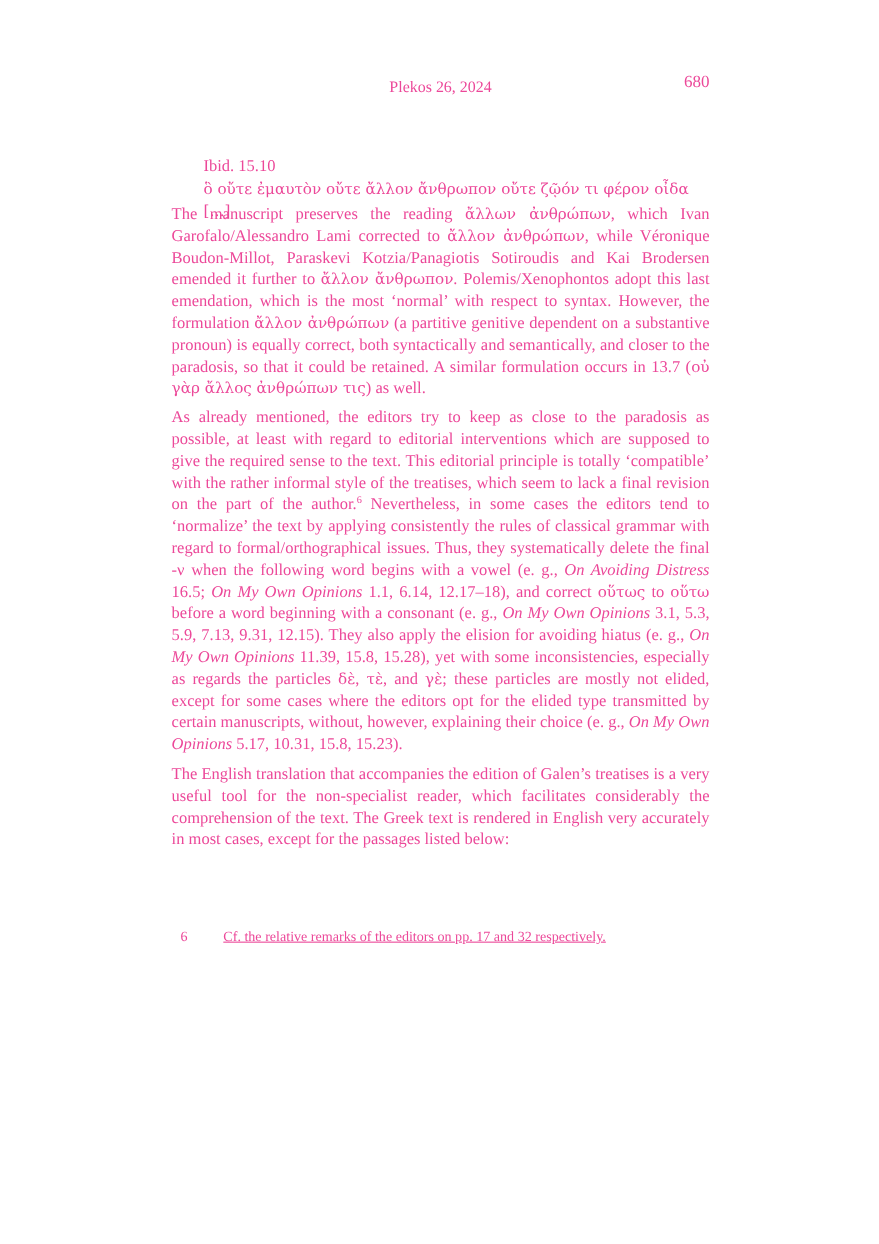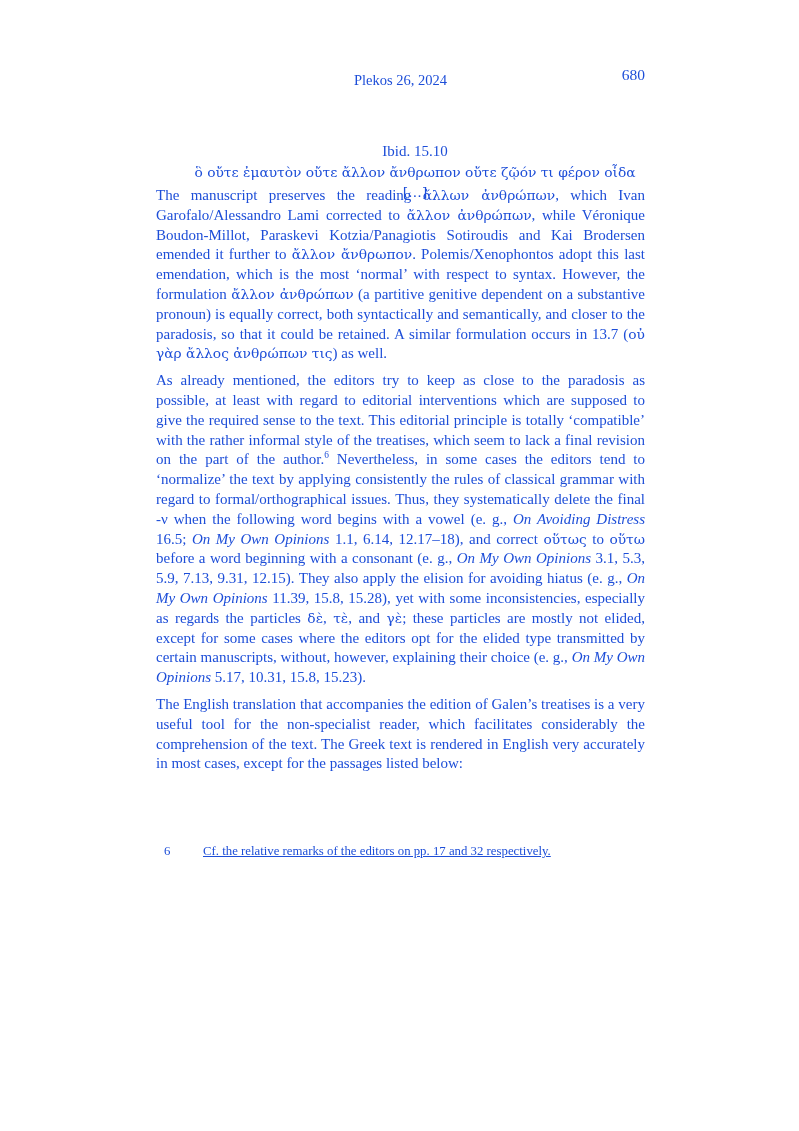--- a/index.html
+++ b/index.html
@@ -2,21 +2,21 @@
 <html><head>
 <meta charset="utf-8">
 <title>Plekos 26, 2024 – p. 393</title>
 <style>
   html, body { margin: 0; padding: 0; background: #ffffff; }
   .page {
     position: relative;
     width: 799px;
     height: 1131px;
     background: #ffffff;
-    color: #1d4ed8;
+    color: #ec4899;
     font-family: "Liberation Serif", "DejaVu Serif", serif;
     overflow: hidden;
   }
   .running-head {
     position: absolute;
     top: 71px;
     left: 156px;
     width: 489px;
     text-align: center;
     font-size: 14.5px;
@@ -28,21 +28,21 @@
     top: -5px;
     font-size: 15.5px;
   }
   .quote {
     position: absolute;
     top: 141px;
     left: 185px;
     width: 460px;
     font-size: 15px;
     line-height: 20.5px;
-    text-align: center;
+    text-align: left;
   }
   .quote-greek {
     font-family: "DejaVu Serif", serif;
     font-size: 13.8px;
   }
   .body-text {
     position: absolute;
     top: 186px;
     left: 156px;
     width: 489px;

